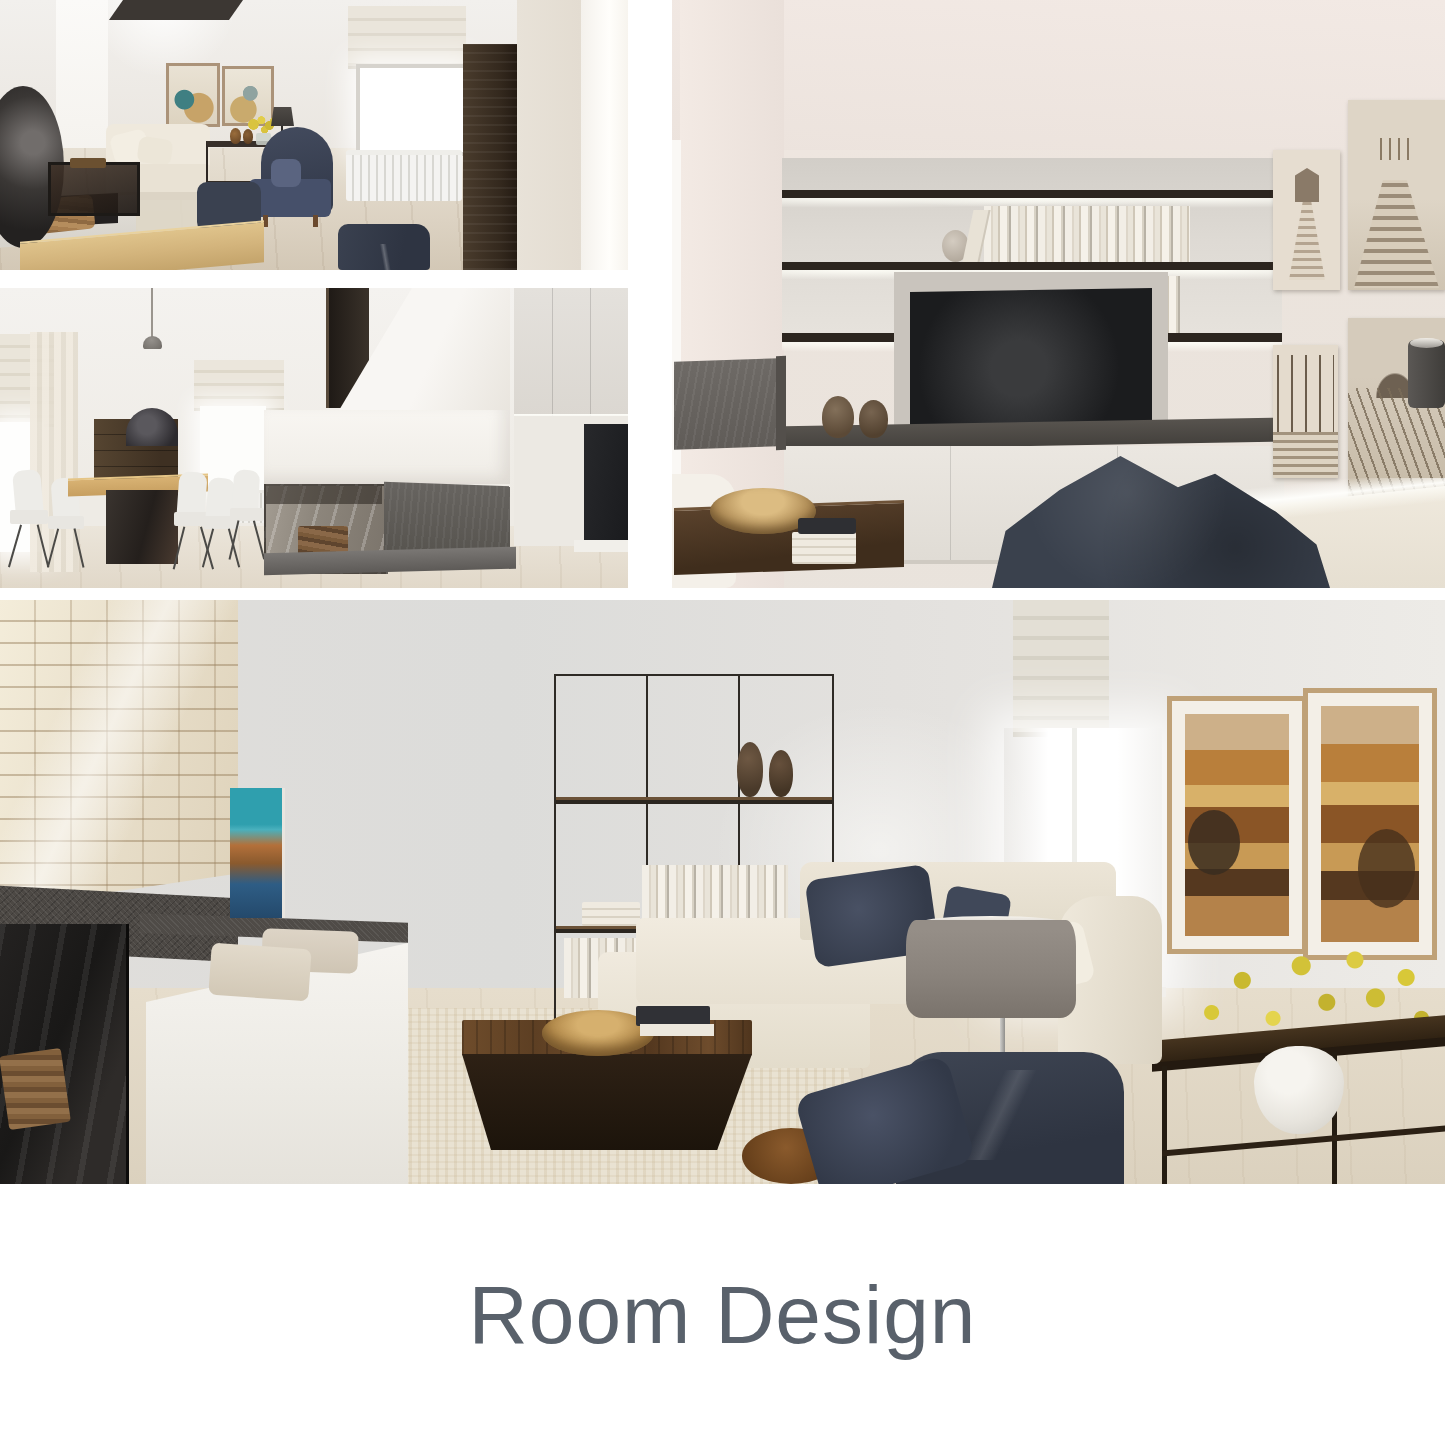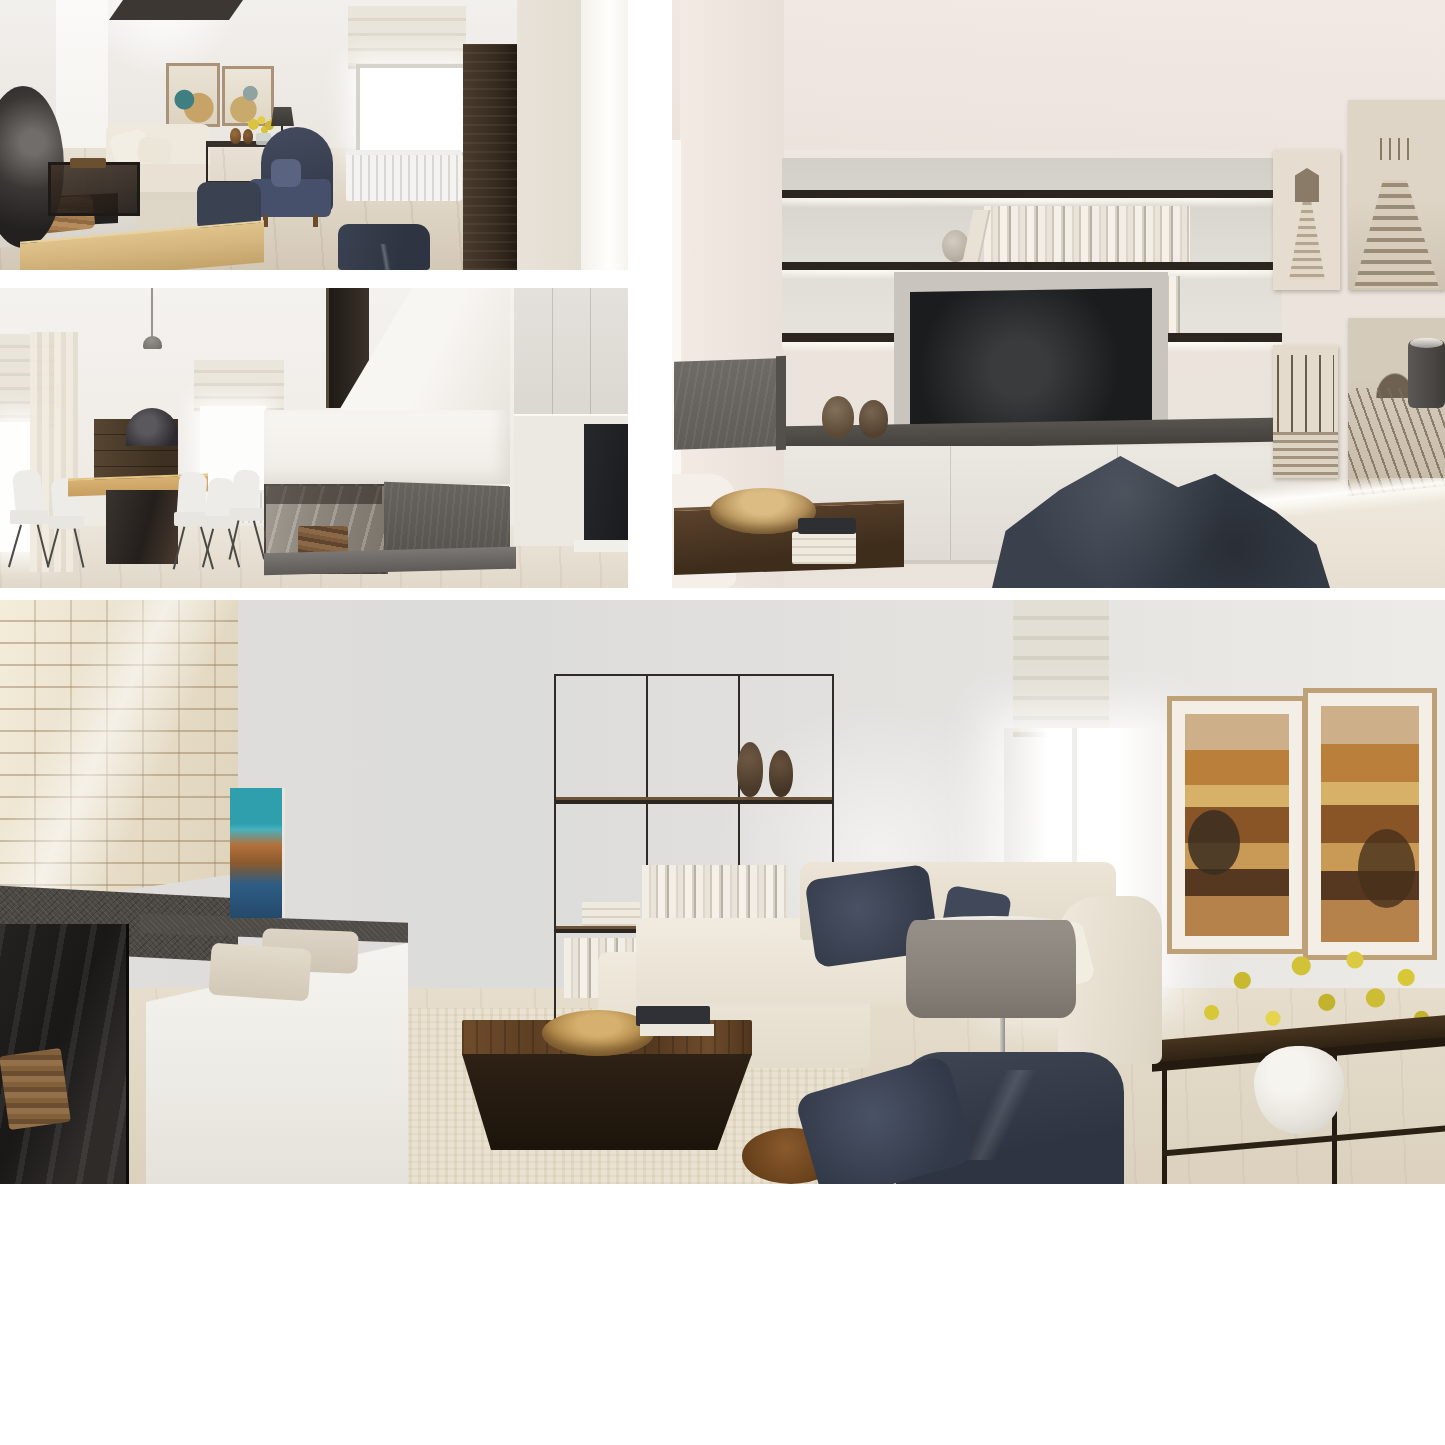--- a/index.html
+++ b/index.html
@@ -462,14 +462,17 @@
     <div class="p4-book"></div>
     <div class="p4-sidetable"></div>
     <div class="p4-lamppole"></div>
     <div class="p4-lamprim"></div>
     <div class="p4-lampshade"></div>
     <div class="p4-acback"></div>
     <div class="p4-accrease"></div>
     <div class="p4-acpillow"></div>
   </div>
 
+  <div class="title-strip">
+    <div class="title">Room Design</div>
+  </div>
 
 </div>
 
 </body></html>

